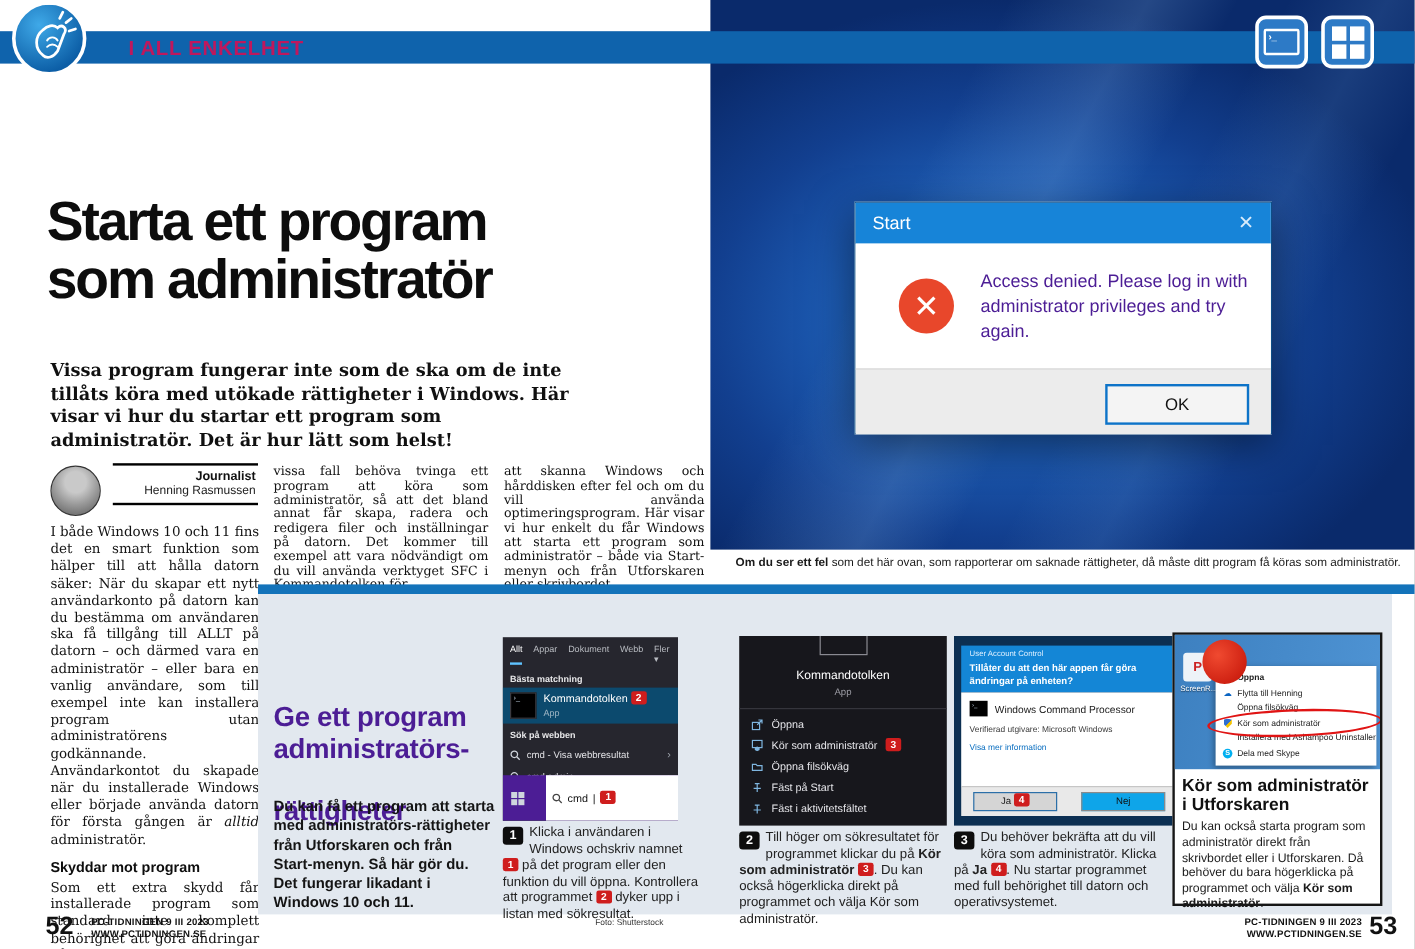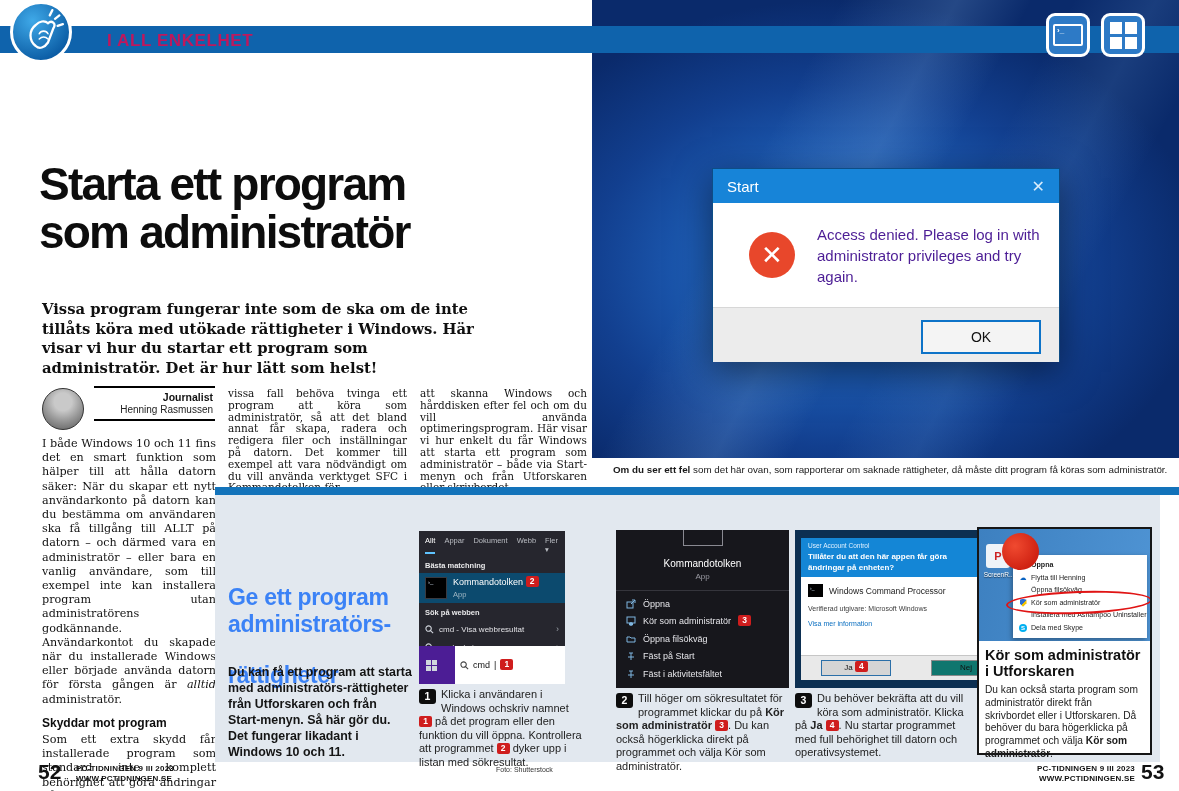--- a/index.html
+++ b/index.html
@@ -63,21 +63,21 @@
   .dlg-ok{position:absolute;right:18px;top:12px;width:116px;height:30px;background:#f4f4f4;
           border:2px solid #0d73c8;font-size:14px;color:#111;display:flex;align-items:center;justify-content:center;}
 
   .hero-caption{left:613px;top:464px;width:562px;font-size:9.8px;color:#1a1a1a;white-space:nowrap;}
   .cap-b{font-weight:800;}
 
   .divider{left:215px;top:487px;width:964px;height:8px;background:#1373ba;z-index:2;}
   .panel{left:215px;top:495px;width:945px;height:267px;background:#e2e8ef;z-index:0;}
 
   
-  .guide-heading{left:228px;top:584px;font-size:23px;line-height:27px;font-weight:800;color:#3b82f6;letter-spacing:-.3px;z-index:2;}
+  .guide-heading{left:228px;top:584px;font-size:23px;line-height:27px;font-weight:800;color:#4c1d95;letter-spacing:-.3px;z-index:2;}
   .guide-intro{left:228px;top:664px;width:184px;font-size:12.4px;line-height:16px;font-weight:700;color:#141414;z-index:2;}
 
   .step{font-size:11px;line-height:13.6px;color:#222;z-index:2;}
   .step1{left:419px;top:688px;width:164px;}
   .step2{left:616px;top:692px;width:172px;}
   .step3{left:795px;top:692px;width:172px;}
   .stepnum{float:left;width:17px;height:15px;background:#0d0d0d;color:#fff;font-weight:700;font-size:10.5px;
            text-align:center;line-height:15px;border-radius:3px;margin:1px 5px 1px 0;}
   .ibadge{display:inline-block;min-width:11px;height:11px;background:#cf1d1d;color:#fff;font-weight:700;
           font-size:8.5px;line-height:11px;text-align:center;border-radius:2px;padding:0 1px;position:relative;top:-1px;}
@@ -107,35 +107,35 @@
   .shot2{left:616px;top:530px;width:173px;height:158px;background:#17171c;overflow:hidden;z-index:2;}
   .cm-appicon{position:absolute;left:50%;top:-12px;transform:translateX(-50%);width:38px;height:26px;
               border:1px solid #8a8a92;}
   .cm-title{text-align:center;font-size:10px;color:#fff;margin-top:28px;}
   .cm-sub{text-align:center;font-size:8px;color:#9a9aa2;margin-top:3px;}
   .cm-div{border-top:1px solid #35353c;margin:9px 0 4px;}
   .cm-item{display:flex;align-items:center;gap:7px;height:17.5px;padding:0 10px;font-size:9px;color:#e4e4e8;}
   .cm-ico{width:10px;height:10px;flex:0 0 auto;color:#7fb6e0;display:flex;}
 
   
-  .shot3{left:795px;top:530px;width:192px;height:158px;background:#0c2f52;z-index:2;padding-left:40px;}
+  .shot3{left:795px;top:530px;width:192px;height:158px;background:#0c2f52;z-index:2;}
   .uac-win{position:absolute;left:6px;top:8px;right:6px;bottom:8px;display:flex;flex-direction:column;}
   .uac-head{background:#1486d6;color:#fff;padding:4px 7px;}
   .uac-wl{font-size:6.5px;color:#dff0ff;margin-bottom:3px;}
   .uac-q{font-size:8px;font-weight:700;line-height:10.5px;width:150px;}
   .uac-body{background:#fff;flex:1;padding:7px;}
   .uac-app{display:flex;align-items:center;gap:6px;font-size:8.5px;color:#1a1a1a;}
   .uac-cmdicon{width:15px;height:13px;background:#000;color:#cde;font-size:5px;padding:1px 0 0 2px;box-sizing:border-box;}
   .uac-pub{font-size:7px;color:#3c3c3c;margin-top:8px;}
   .uac-link{font-size:7px;color:#0b6fc0;margin-top:8px;}
   .uac-foot{background:#e9e9e9;border-top:1px solid #c6c6c6;height:24px;display:flex;align-items:center;}
   .uac-half{flex:1;display:flex;justify-content:center;}
   .uac-btn{width:68px;height:14px;font-size:8px;text-align:center;line-height:14px;color:#111;}
   .uac-yes{background:#d5d5d5;border:1px solid #2b6fa8;}
-  .uac-no{background:#0f766e;border:1px solid #8a8a8a;}
+  .uac-no{background:#0ea5e9;border:1px solid #8a8a8a;}
 
   
   .xbox{left:977px;top:527px;width:175px;height:228px;background:#fff;border:2px solid #161616;box-sizing:border-box;z-index:2;}
   .xb-shot{position:relative;height:112px;background:linear-gradient(100deg,#3d80c0,#4f94d4);overflow:hidden;}
   .xb-deskicon{position:absolute;left:7px;top:15px;width:24px;height:24px;background:#eef3f8;border-radius:3px;
                color:#c22;font-weight:800;font-size:11px;display:flex;align-items:center;justify-content:center;z-index:1;}
   .xb-desklabel{position:absolute;left:0;top:42px;width:40px;font-size:6.5px;color:#fff;text-align:center;
                text-shadow:0 1px 1px rgba(0,0,0,.6);z-index:1;}
   .xb-redcircle{position:absolute;left:23px;top:4px;width:37px;height:37px;border-radius:50%;
                background:radial-gradient(circle at 35% 35%,#f04a30,#c21106);z-index:3;}

